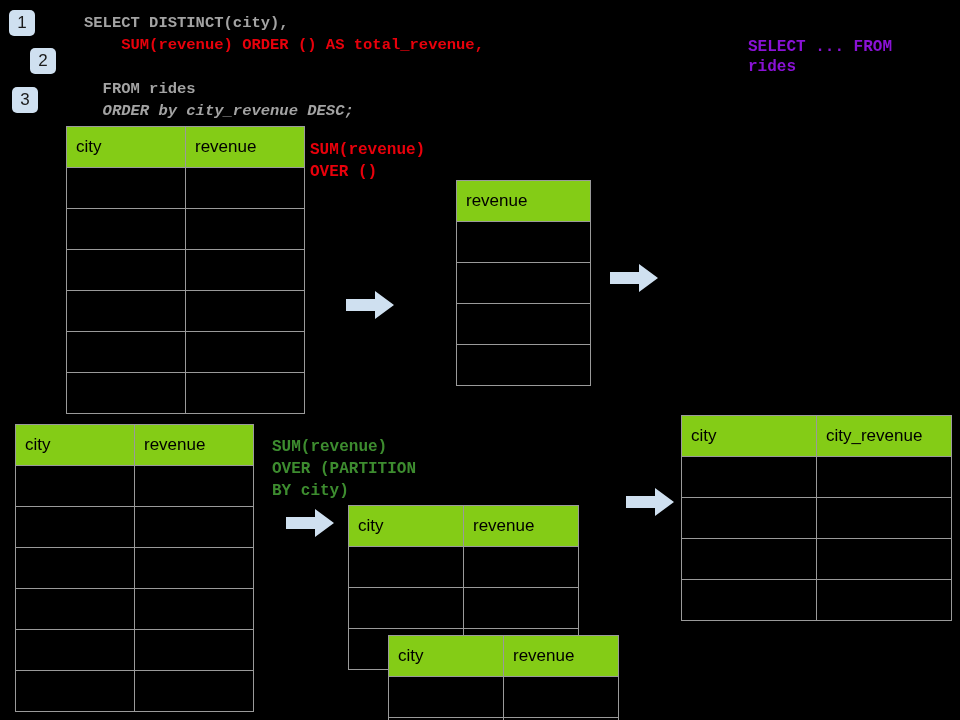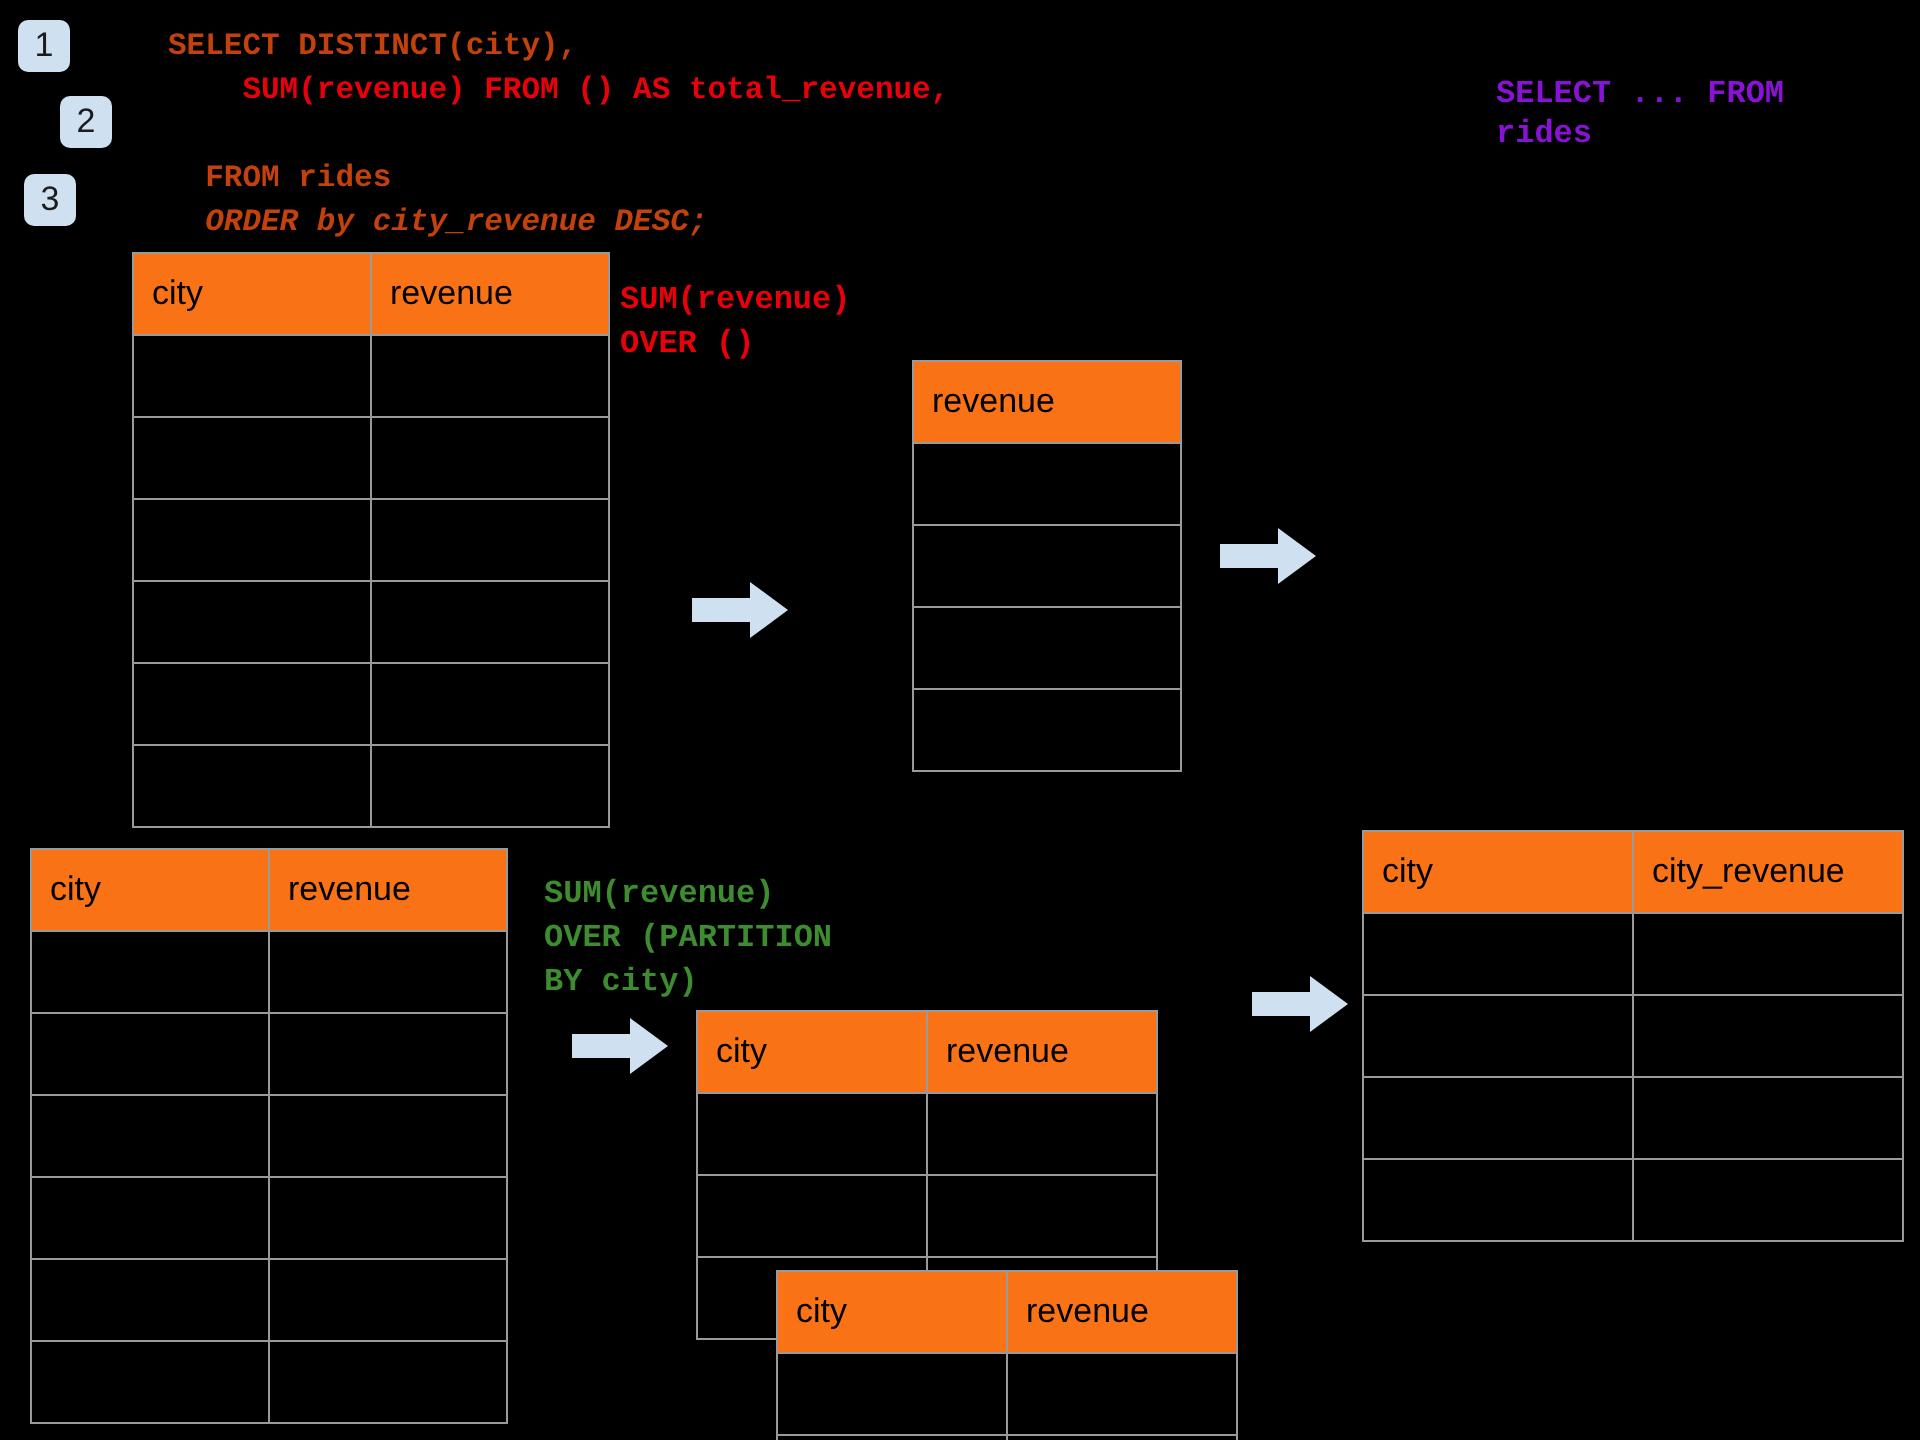--- a/index.html
+++ b/index.html
@@ -33,21 +33,21 @@
   
   .sql {
     position: absolute;
     font-family: "Liberation Mono", monospace;
     font-size: 15.5px;
     font-weight: bold;
     white-space: pre;
     letter-spacing: 0px;
     line-height: 22px;
   }
-  .sql-purple { color: #c2410c; }
+  .sql-purple { color: #a3a3a3; }
   .sql-red    { color: #e8000b; }
   .sql-green  { color: #3d8c2f; }
 
   
   .anno {
     position: absolute;
     font-family: "Liberation Mono", monospace;
     font-size: 16px;
     font-weight: bold;
     white-space: pre;
@@ -63,21 +63,21 @@
     border-collapse: collapse;
     table-layout: fixed;
     background: #000000;
   }
   .tbl th, .tbl td {
     border: 1px solid #9a9a9a;
     padding: 0;
     margin: 0;
   }
   .tbl th {
-    background: #f97316;
+    background: #84cc16;
     color: #000000;
     font-family: "Liberation Sans", sans-serif;
     font-size: 17px;
     font-weight: normal;
     text-align: left;
     padding-left: 9px;
     height: 40px;
     vertical-align: middle;
   }
   .tbl td {
@@ -94,21 +94,21 @@
 </head>
 <body>
 
 <div id="canvas">
 
   <div class="badge" style="left:9px; top:10px;">1</div>
   <div class="badge" style="left:30px; top:48px;">2</div>
   <div class="badge" style="left:12px; top:87px;">3</div>
 
   <div class="sql sql-purple" style="left:84px; top:12px;">SELECT DISTINCT(city),</div>
-  <div class="sql sql-red" style="left:84px; top:34px;">    SUM(revenue) FROM () AS total_revenue,</div>
+  <div class="sql sql-red" style="left:84px; top:34px;">    SUM(revenue) ORDER () AS total_revenue,</div>
   <div class="sql sql-purple" style="left:84px; top:78px;">  FROM rides</div>
   <div class="sql sql-purple" style="left:84px; top:100px;font-style:italic;">  ORDER by city_revenue DESC;</div>
 
   <div class="anno anno-purple" style="left:748px; top:37px;">SELECT ... FROM
 rides</div>
 
   <table class="tbl" style="left:66px; top:126px; width:238px;">
     <colgroup>
         <col style="width:119px">
         <col style="width:119px">

